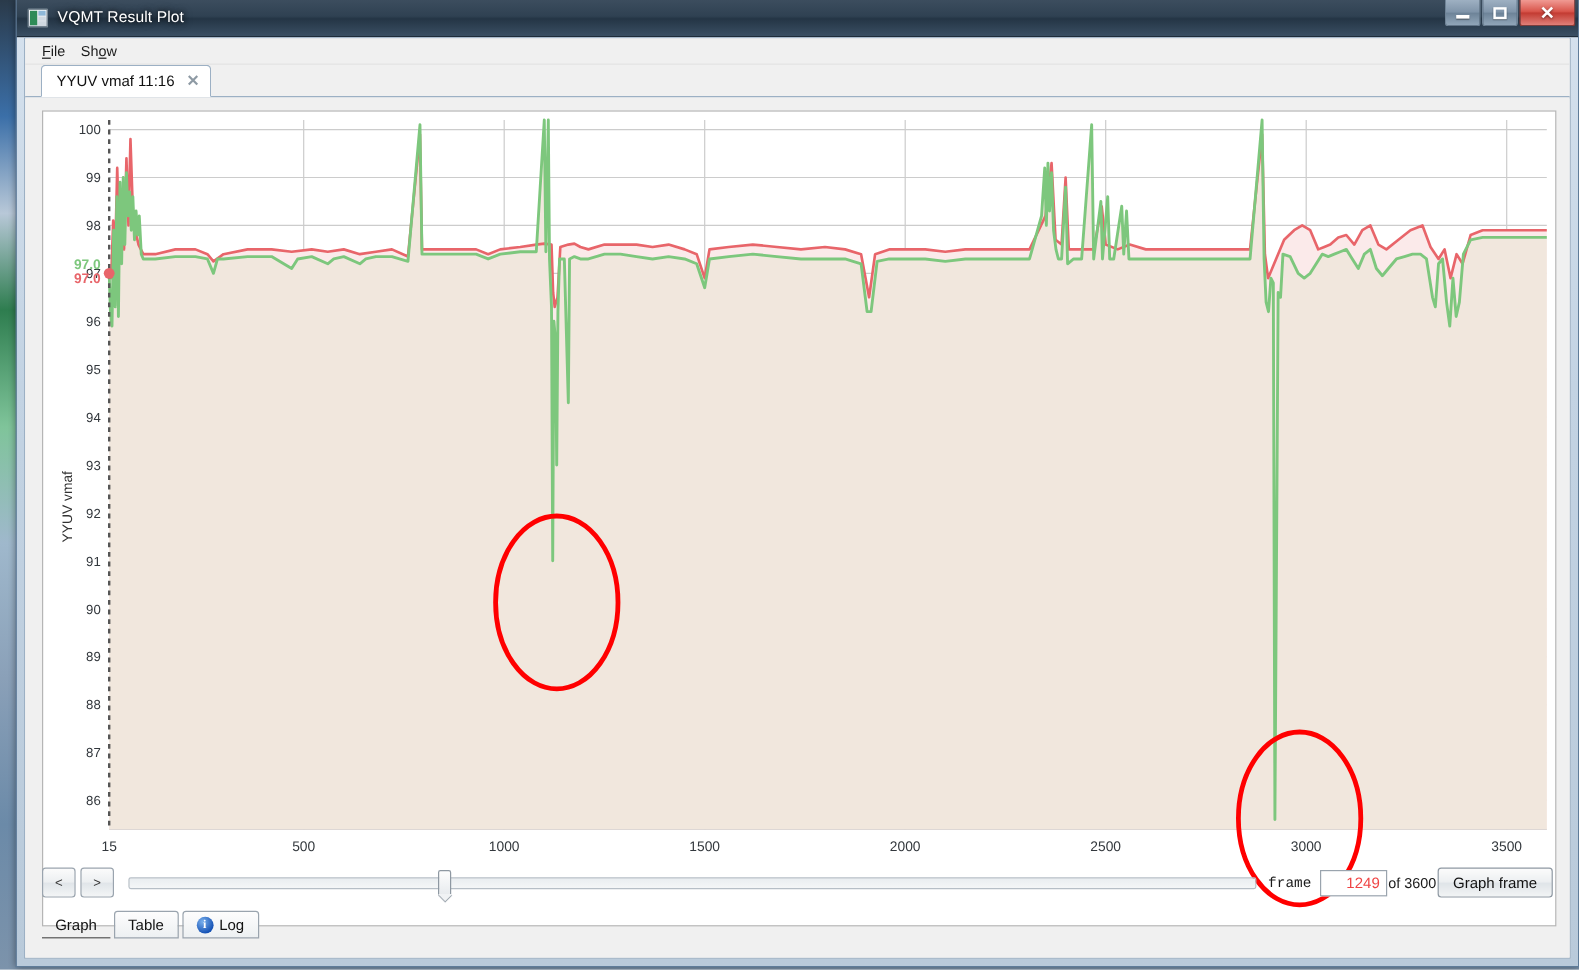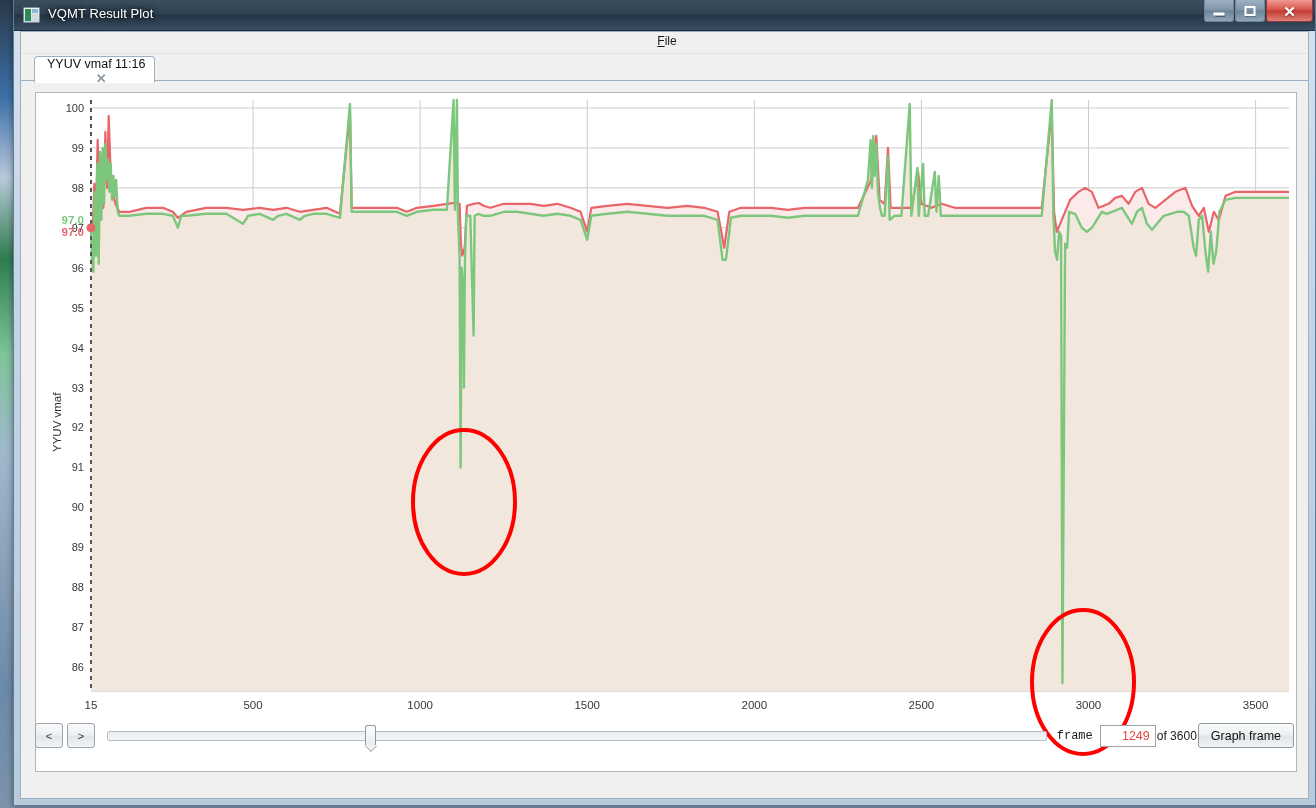--- a/index.html
+++ b/index.html
@@ -79,21 +79,20 @@
     background: #f0f0f0;
     border: 1px solid #9cb0c4;
   }
 
   .menubar {
     height: 22px;
     background: #f0f0f0;
     display: flex; align-items: center;
     padding-left: 10px;
     border-bottom: 1px solid #e2e2e2;
-    flex-direction: column;
   }
   .menuitem {
     font-size: 12px; color: #1a1a1a;
     padding: 2px 9px 2px 4px;
     cursor: default;
   }
   .menuitem u { text-decoration: underline; }
 
   
   .tabstrip {
@@ -110,21 +109,20 @@
     position: relative; z-index: 2;
     display: inline-flex; align-items: center;
     height: 27px;
     padding: 0 9px 0 12px;
     background: #ffffff;
     border: 1px solid #9cb0c4;
     border-bottom: 1px solid #ffffff;
     border-radius: 4px 4px 0 0;
     font-size: 12.5px; color: #111;
     top: 0;
-    flex-direction: column;
   }
   .tab-top .tab-close {
     margin-left: 10px; color: #8e9aa4; font-size: 13px; font-weight: bold;
   }
 
   
   .panel {
     position: absolute;
     left: 0; right: 0; top: 50px; bottom: 0;
     background: #f0f0f0;
@@ -376,16 +374,28 @@
         <div class="slider">
           <div class="track"></div>
           <div class="thumb" style="left: calc(28% - 5px);"></div>
         </div>
         <div class="frame-lbl">frame</div>
         <div class="frame-input">1249</div>
         <div class="frame-of">of 3600</div>
         <div class="showframe">Graph frame</div>
       </div>
 
+      <div class="btabs">
+        <div class="btab active">
+          <span>Graph</span>
+        </div>
+        <div class="btab">
+          <span>Table</span>
+        </div>
+        <div class="btab">
+          <span class="info-icon">i</span>
+          <span>Log</span>
+        </div>
+      </div>
 
     </div>
   </div>
 </div>
 
 </body></html>

